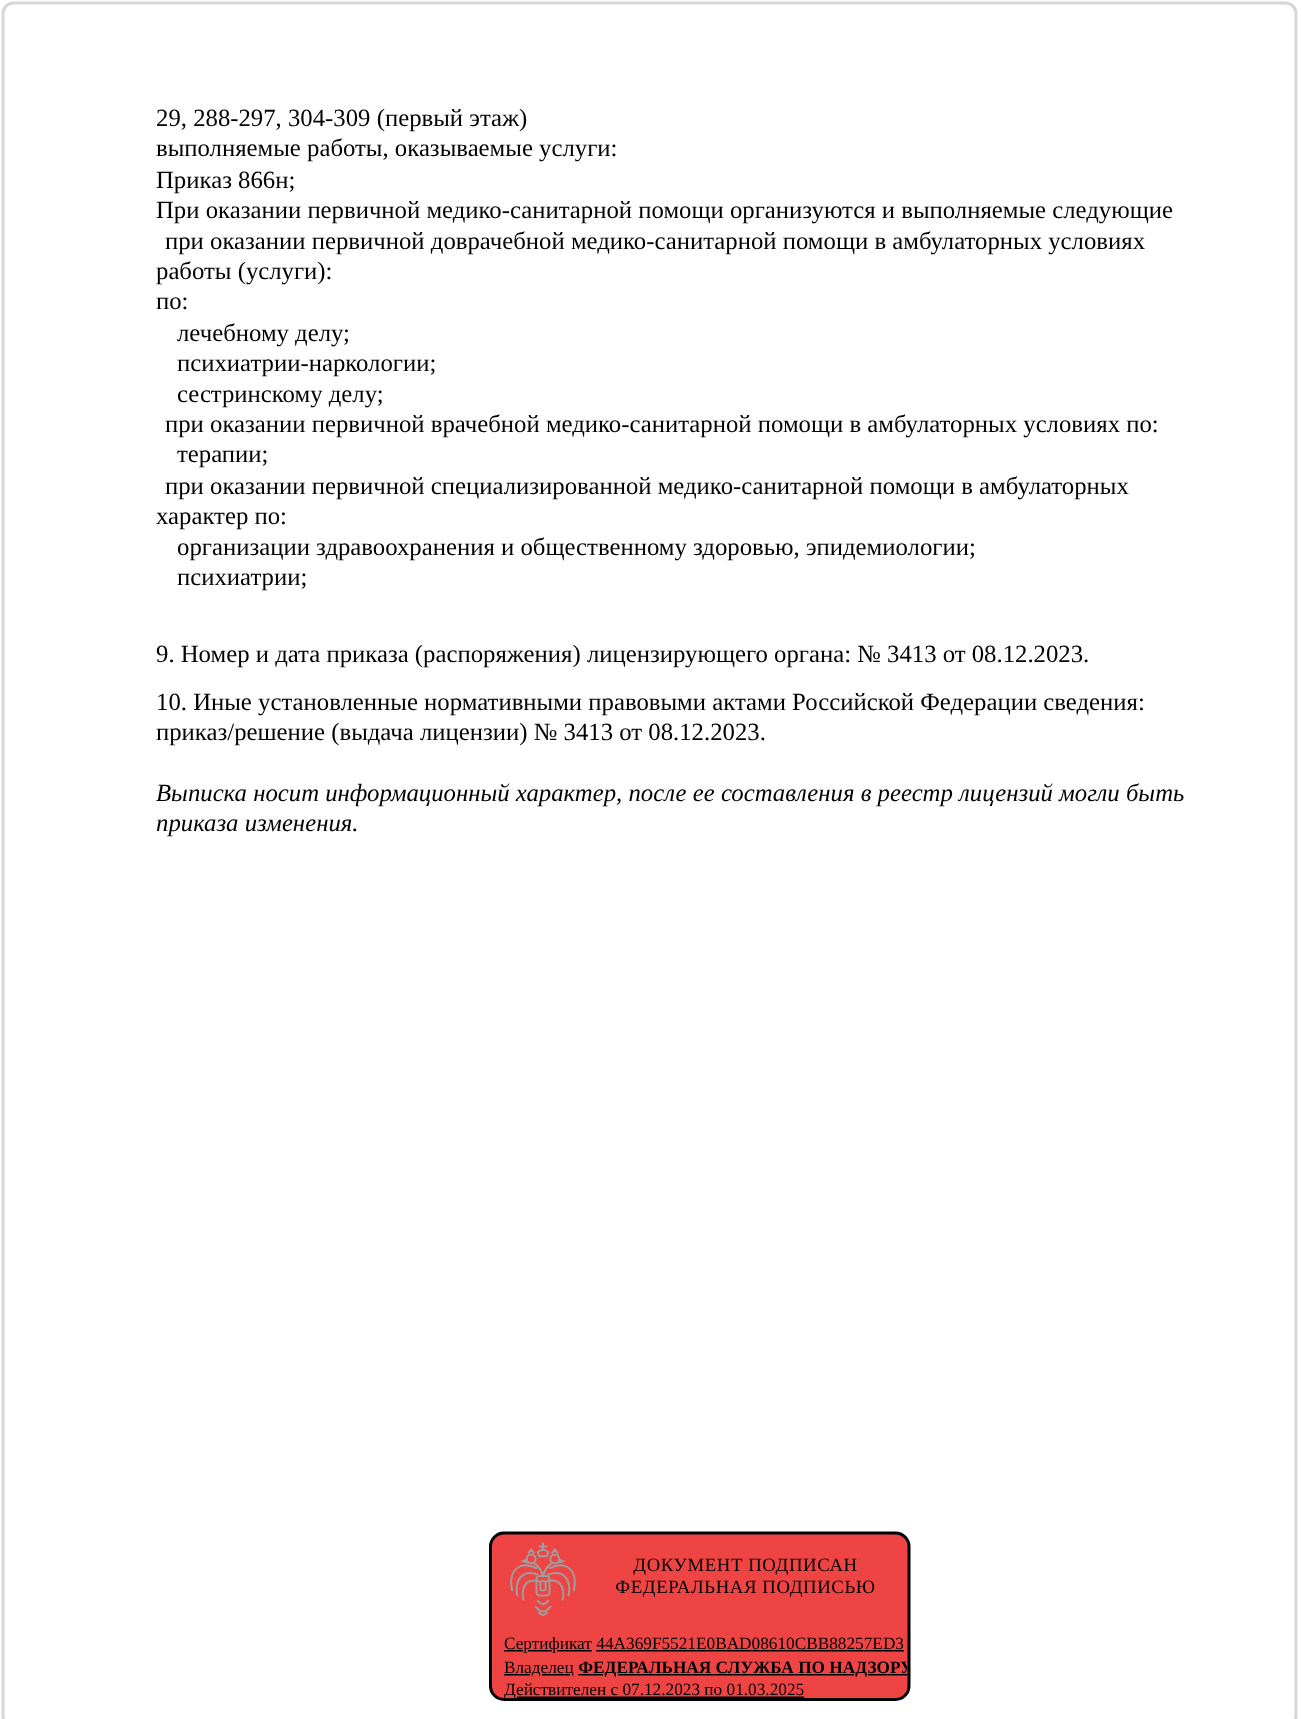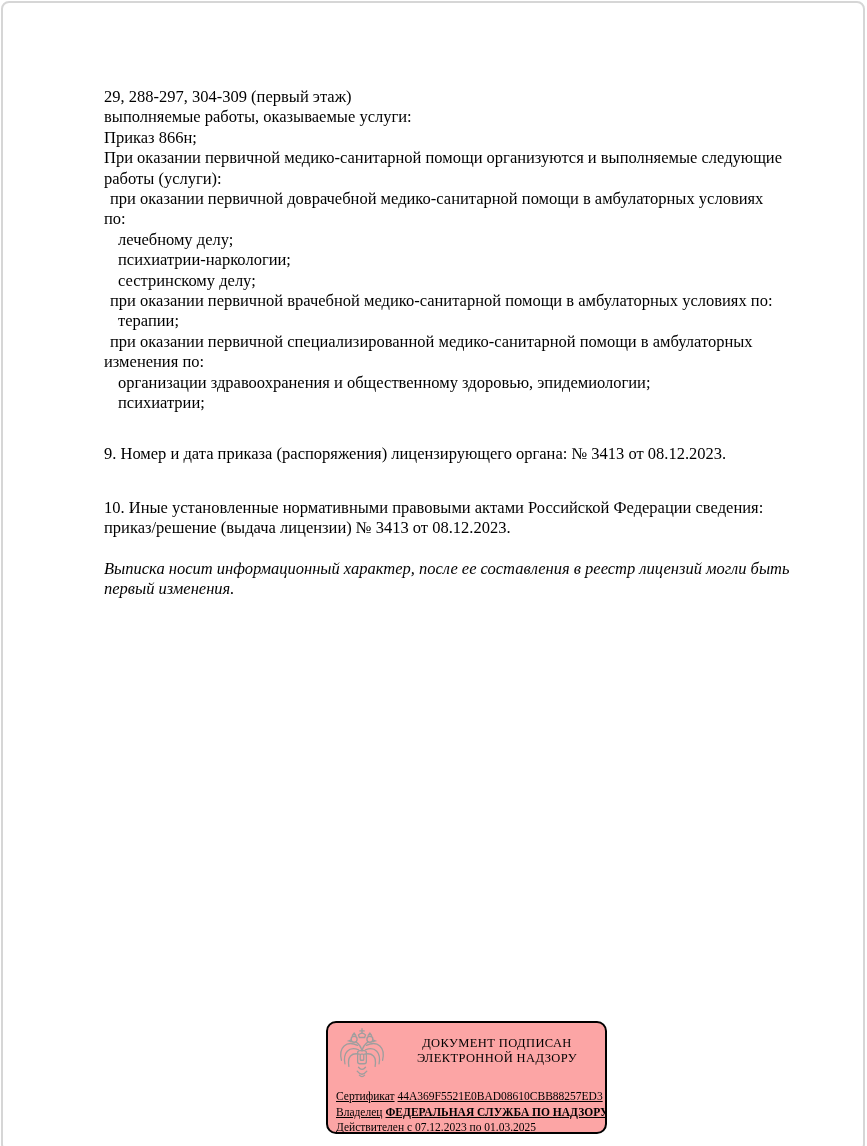--- a/index.html
+++ b/index.html
@@ -15,40 +15,40 @@
   .page {
     position: absolute;
     left: 1px; top: 1px; right: 2px; bottom: -6px;
     background: #ffffff;
     border: 2px solid #d6d6d6;
     border-radius: 8px;
   }
   .body-text {
     position: absolute;
     left: 101px;
-    top: 84px;
+    top: 66px;
     right: 50px;
     font-size: 16.5px;
     line-height: 20.4px;
   }
   .ln { white-space: nowrap; }
   .i1 { padding-left: 6px; }
   .i2 { padding-left: 14px; }
   .para-9   { margin-top: 30px; }
-  .para-10  { margin-top: 34px; }
+  .para-10  { margin-top: 12px; }
   .para-note{ margin-top: 20px; font-style: italic; }
   .stamp {
     position: absolute;
     left: 323px;
     top: 1018px;
     width: 277px;
     height: 109px;
     border: 2px solid #000000;
     border-radius: 10px;
-    background: #fca5a5;
+    background: #ef4444;
     overflow: hidden;
   }
   .stamp-top {
     display: flex;
     align-items: flex-start;
     height: 58px;
     padding-top: 4px;
   }
   .emblem {
     width: 54px;
@@ -79,45 +79,45 @@
 <body>
 
 <div class="viewport">
   <div class="page">
 
     <div class="body-text">
       <div class="ln i0">29, 288-297, 304-309 (первый этаж)</div>
       <div class="ln i0">выполняемые работы, оказываемые услуги:</div>
       <div class="ln i0">Приказ 866н;</div>
       <div class="ln i0">При оказании первичной медико-санитарной помощи организуются и выполняемые следующие</div>
+      <div class="ln i1">при оказании первичной доврачебной медико-санитарной помощи в амбулаторных условиях</div>
       <div class="ln i0">работы (услуги):</div>
-      <div class="ln i1">при оказании первичной доврачебной медико-санитарной помощи в амбулаторных условиях</div>
       <div class="ln i0">по:</div>
       <div class="ln i2">лечебному делу;</div>
       <div class="ln i2">психиатрии-наркологии;</div>
       <div class="ln i2">сестринскому делу;</div>
       <div class="ln i1">при оказании первичной врачебной медико-санитарной помощи в амбулаторных условиях по:</div>
       <div class="ln i2">терапии;</div>
       <div class="ln i1">при оказании первичной специализированной медико-санитарной помощи в амбулаторных</div>
-      <div class="ln i0">изменения по:</div>
+      <div class="ln i0">характер по:</div>
       <div class="ln i2">организации здравоохранения и общественному здоровью, эпидемиологии;</div>
       <div class="ln i2">психиатрии;</div>
 
       <div class="para-9">
         <div class="ln i0">9. Номер и дата приказа (распоряжения) лицензирующего органа: № 3413 от 08.12.2023.</div>
       </div>
 
       <div class="para-10">
         <div class="ln i0">10. Иные установленные нормативными правовыми актами Российской Федерации сведения:</div>
         <div class="ln i0">приказ/решение (выдача лицензии) № 3413 от 08.12.2023.</div>
       </div>
 
       <div class="para-note">
         <div class="ln i0">Выписка носит информационный характер, после ее составления в реестр лицензий могли быть</div>
-        <div class="ln i0">первый изменения.</div>
+        <div class="ln i0">приказа изменения.</div>
       </div>
     </div>
 
     <div class="stamp">
       <div class="stamp-top">
         <svg class="emblem" viewBox="0 0 60 64" fill="none" stroke="#9e9e9e" stroke-width="1.5" stroke-linecap="round">
 
           <path d="M30 2 v5 M27.5 4.5 h5"></path>
           <path d="M26 9 q4 -4 8 0 l-1 3 h-6 z"></path>
 
@@ -139,21 +139,21 @@
 
           <rect x="25" y="27" width="10" height="15" rx="2.5"></rect>
           <rect x="28" y="31" width="4" height="7" rx="1"></rect>
 
           <path d="M26 46 q4 5 8 0"></path>
           <path d="M24.5 50.5 q5.5 7 11 0"></path>
           <path d="M27 55 q3 3.5 6 0"></path>
         </svg>
         <div class="stamp-title">
           <div>ДОКУМЕНТ ПОДПИСАН</div>
-          <div>ЭЛЕКТРОННОЙ НАДЗОРУ</div>
+          <div>ФЕДЕРАЛЬНАЯ ПОДПИСЬЮ</div>
         </div>
       </div>
       <div class="stamp-info">
         <div class="si">
           <span class="lbl">Сертификат</span><span>44A369F5521E0BAD08610CBB88257ED3</span>
         </div>
         <div class="si">
           <span class="lbl">Владелец</span><span class="owner">ФЕДЕРАЛЬНАЯ СЛУЖБА ПО НАДЗОРУ В СФ</span>
         </div>
         <div class="si">Действителен с 07.12.2023 по 01.03.2025</div>

